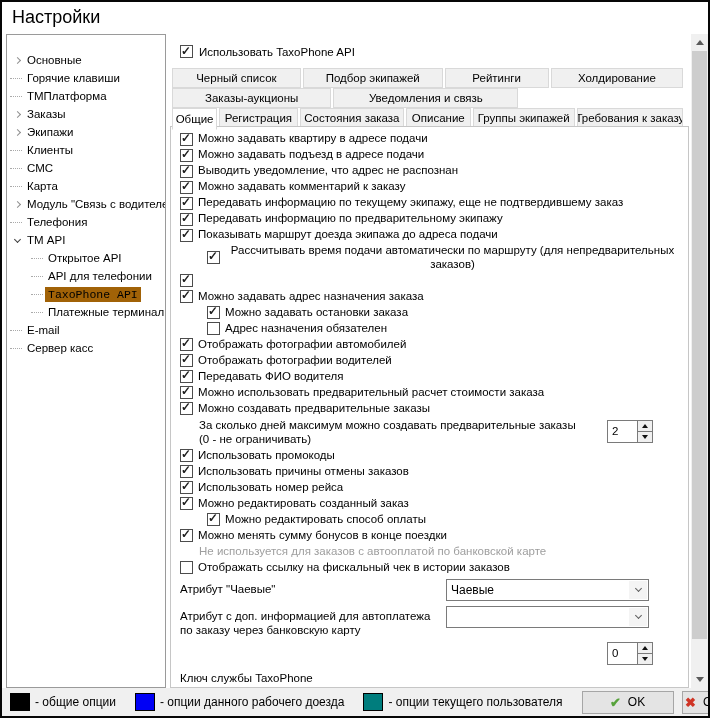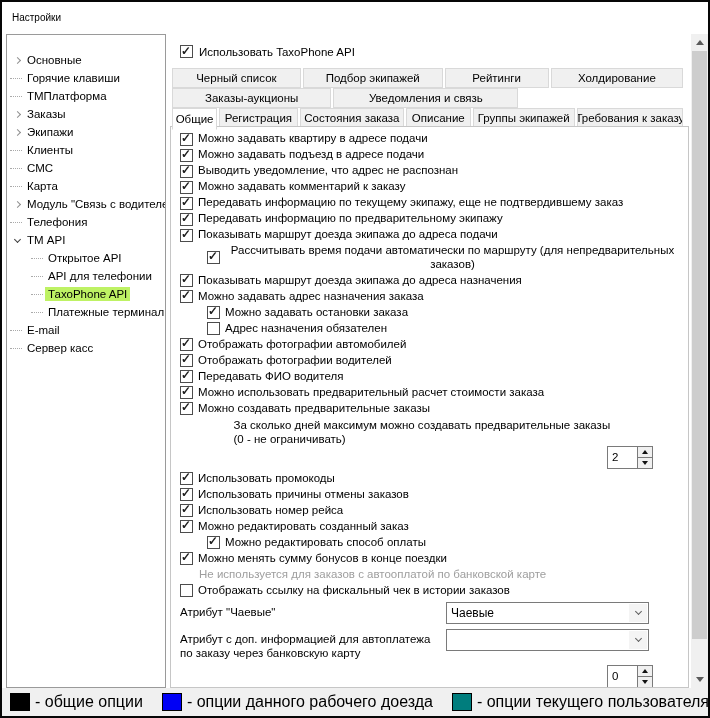--- a/index.html
+++ b/index.html
@@ -1,31 +1,31 @@
 <!DOCTYPE html>
 <html><head>
 <meta charset="utf-8">
 <style>
   * { margin:0; padding:0; box-sizing:border-box; }
   body { background:#555; font-family:"Liberation Sans", sans-serif; -webkit-font-smoothing:antialiased; }
   .window { position:relative; width:710px; height:718px; background:#fff; border:2px solid #060606; overflow:hidden; }
 
   
-  .titlebar { height:30px; display:flex; align-items:center; padding-left:10px; background:#fff; font-size:10px; color:#000; }
+  .titlebar { height:30px; display:flex; align-items:center; padding-left:10px; background:#fff; font-size:18px; color:#000; }
 
   
   .sidebar { position:absolute; left:4px; top:32px; width:160px; height:654px; border:1px solid #9a9a9a; background:#fff; overflow:hidden; padding-top:16px; }
   .titem { height:18px; display:flex; align-items:center; font-size:11.5px; white-space:nowrap; cursor:default; padding-left:3px; }
   .titem.lvl1 { padding-left:24px; }
   .chev { width:14px; height:12px; display:flex; align-items:center; justify-content:center; flex:none; }
   .chev i { display:block; width:5px; height:5px; border-right:1.4px solid #8f8f8f; border-bottom:1.4px solid #8f8f8f; transform:rotate(-45deg); }
   .chev.expanded i { border-color:#3f3f3f; transform:rotate(45deg); margin-top:-2px; }
   .dots { width:12px; margin-right:2px; border-top:1px dotted #aaa; flex:none; }
   .tlabel { padding:1px 3px; overflow:hidden; }
-  .tlabel.sel { background:#bef264; }
+  .tlabel.sel { background:#a16207;font-family:Liberation Mono, monospace; }
 
   
   .main { position:absolute; left:168px; top:32px; width:538px; height:654px; background:#fff; }
   .api-row { display:flex; align-items:center; gap:6px; margin:10px 0 9px 10px; font-size:11.5px; height:15px; }
 
   .cb { flex:none; width:13px; height:13px; border:1px solid #4c4c4c; background:#fff; position:relative; }
   .cb.checked::after { content:"✓"; position:absolute; left:0px; top:-2px; font-size:12px; font-weight:bold; color:#1c1c1c; }
 
   
   .tabs { margin-left:2px; width:511px; }
@@ -38,21 +38,21 @@
   
   .tabpage { position:absolute; left:0; top:92px; width:519px; height:562px; border:1px solid #c6c6c6; background:#fff; overflow:hidden; padding:5px 0 0 9px; z-index:1; }
   .row { display:flex; align-items:center; margin-bottom:2.5px; font-size:11.5px; line-height:13.5px; color:#000; }
   .row.ind1 { margin-left:27px;text-align:center; }
   .row .cb { margin-right:5px; align-self:flex-start; margin-top:0.5px; }
   .row.tall .cb { align-self:center; }
   .lbl { max-width:455px; }
   .note { font-size:11.5px; line-height:13.5px; color:#9e9e9e; margin:0 0 2.5px 19px; }
 
   .sprow { display:flex; align-items:center; margin:2px 35px 3px 0; }
-  .sprow.indlbl { margin-left:19px;flex-direction:column; }
+  .sprow.indlbl { margin-left:19px; }
   .slbl { flex:1; max-width:385px; font-size:11.5px; line-height:14px; }
   .spin { margin-left:auto; width:46px; height:23px; border:1px solid #7a7a7a; background:#fff; display:flex; flex:none; }
   .spin .val { flex:1; font-size:11.5px; padding:4px 0 0 4px; }
   .spin .btns { width:15px; display:flex; flex-direction:column; border-left:1px solid #7a7a7a; }
   .spin .sbtn { flex:1; background:#f0f0f0; display:flex; align-items:center; justify-content:center; }
   .spin .sbtn:first-child { border-bottom:1px solid #7a7a7a; }
   .tri-up { width:0; height:0; border-left:3px solid transparent; border-right:3px solid transparent; border-bottom:4px solid #111; }
   .tri-down { width:0; height:0; border-left:3px solid transparent; border-right:3px solid transparent; border-top:4px solid #111; }
 
   .crow { display:flex; align-items:flex-start; margin:5px 39px 5px 0; }
@@ -68,21 +68,21 @@
   .vscroll { position:absolute; right:0; top:0; width:17px; height:654px; background:#f0f0f0; z-index:4; }
   .varrow { position:absolute; left:0; width:17px; height:17px; display:flex; align-items:center; justify-content:center; }
   .varrow.up { top:0; }
   .varrow.down { bottom:0; }
   .varrow .a-up { width:0; height:0; border-left:4px solid transparent; border-right:4px solid transparent; border-bottom:5px solid #5a5a5a; }
   .varrow .a-down { width:0; height:0; border-left:4px solid transparent; border-right:4px solid transparent; border-top:5px solid #5a5a5a; }
   .vthumb { position:absolute; left:1px; top:17px; width:15px; height:588px; background:#cdcdcd; }
 
   
   .footer { position:absolute; left:0; bottom:0; width:100%; height:28px; background:#f0f0f0; display:flex; align-items:center; padding:0 4px 0 8px; }
-  .leg { display:flex; align-items:center; margin-right:19px; font-size:16px; white-space:nowrap; }
+  .leg { display:flex; align-items:center; margin-right:19px; font-size:12px; white-space:nowrap; }
   .leg .sq { width:20px; height:18px; border:1px solid #000; margin-right:5px; flex:none; }
   .btn { height:23px; border:1px solid #a6a6a6; background:#e4e4e4; display:flex; align-items:center; justify-content:center; gap:7px; font-size:12px; cursor:default; flex:none; }
   .btn.ok { width:92px; margin-left:auto; margin-right:8px; }
   .btn.cancel { width:68px; }
   .bicon { font-size:13px; font-weight:bold; line-height:13px; }
   .bicon.ok-i { color:#57a33c; }
   .bicon.cancel-i { color:#cf3425; }
 </style>
 </head>
 <body>
@@ -226,21 +226,20 @@
         <div class="row">
           <span class="cb checked"></span>
           <span class="lbl">Показывать маршрут доезда экипажа до адреса подачи</span>
         </div>
         <div class="row ind1 tall">
           <span class="cb checked"></span>
           <span class="lbl">Рассчитывать время подачи автоматически по маршруту (для непредварительных заказов)</span>
         </div>
         <div class="row">
           <span class="cb checked"></span>
-          <span class="lbl">Показывать маршрут доезда экипажа до адреса назначения</span>
         </div>
         <div class="row">
           <span class="cb checked"></span>
           <span class="lbl">Можно задавать адрес назначения заказа</span>
         </div>
         <div class="row ind1">
           <span class="cb checked"></span>
           <span class="lbl">Можно задавать остановки заказа</span>
         </div>
         <div class="row ind1">

